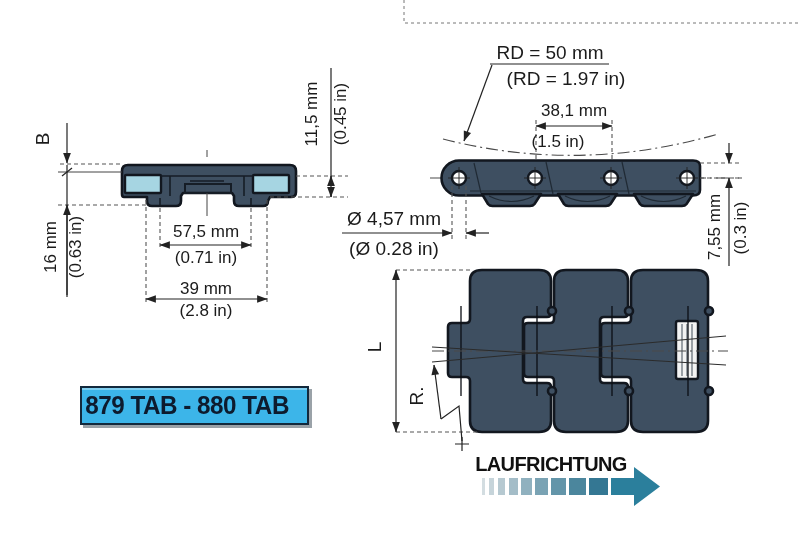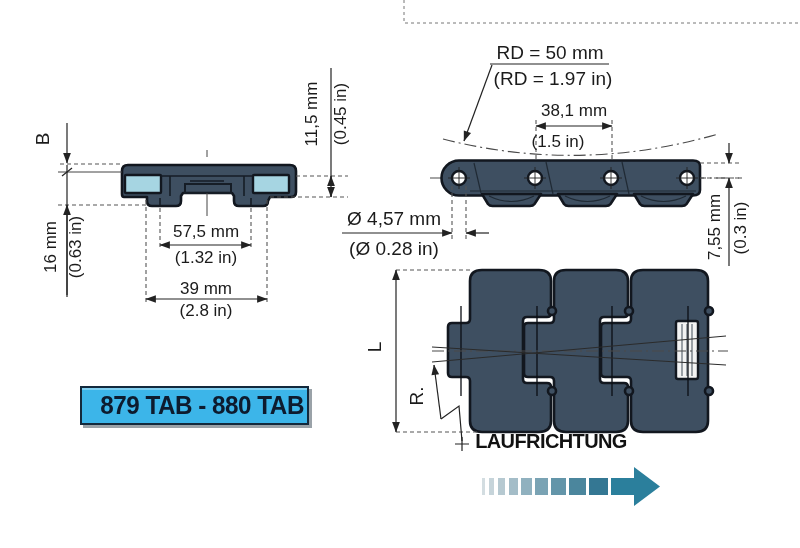--- a/index.html
+++ b/index.html
@@ -26,21 +26,21 @@
   
   .lbl{position:absolute;transform:translate(-50%,-50%);font-size:17px;line-height:1;
        color:#1b1b1b;white-space:nowrap;}
   .rot{transform:translate(-50%,-50%) rotate(-90deg);}
   .big{font-size:19px;}
   .bold{font-weight:700;font-size:20px;letter-spacing:-0.6px;color:#111;}
   
   .badge{position:absolute;left:80px;top:386px;width:229px;height:39px;
          background:var(--badge-bg,#3cb5e9);border:2px solid #13293c;box-sizing:border-box;
          box-shadow:3px 3px 0 #9aa2a8, inset 0 2px 0 rgba(255,255,255,.35);
-         display:flex;align-items:center;justify-content:flex-end;}
+         display:flex;align-items:center;justify-content:flex-start;}
   .badge span{font-weight:700;font-size:25px;color:var(--badge-text,#0d1b2e);
               letter-spacing:-0.5px;transform:scaleX(.97);white-space:nowrap;}
 </style>
 </head>
 <body>
 
 <div class="stage">
 
   <svg width="800" height="548" viewBox="0 0 800 548">
     <defs>
@@ -159,32 +159,32 @@
       <path d="M611,478 L634,478 L634,467 L660,486.5 L634,506 L634,495 L611,495 Z" fill="var(--teal,#2b7f9c)"></path>
     </g>
   </svg>
 
   <div class="lbl rot big" style="left:42px;top:139px">B</div>
   <div class="lbl rot" style="left:50px;top:247px">16 mm</div>
   <div class="lbl rot" style="left:75px;top:247px">(0.63 in)</div>
   <div class="lbl rot" style="left:311px;top:114px">11,5 mm</div>
   <div class="lbl rot" style="left:340px;top:114px">(0.45 in)</div>
   <div class="lbl" style="left:206px;top:231px">57,5 mm</div>
-  <div class="lbl" style="left:206px;top:257px">(1.32 in)</div>
+  <div class="lbl" style="left:206px;top:257px">(0.71 in)</div>
   <div class="lbl" style="left:206px;top:288px">39 mm</div>
   <div class="lbl" style="left:206px;top:310px">(2.8 in)</div>
   <div class="lbl big" style="left:550px;top:52px">RD = 50 mm</div>
-  <div class="lbl big" style="left:553px;top:78px">(RD = 1.97 in)</div>
+  <div class="lbl big" style="left:566px;top:78px">(RD = 1.97 in)</div>
   <div class="lbl" style="left:574px;top:110px">38,1 mm</div>
   <div class="lbl" style="left:558px;top:141px">(1.5 in)</div>
   <div class="lbl big" style="left:394px;top:218px">Ø 4,57 mm</div>
   <div class="lbl big" style="left:394px;top:248px">(Ø 0.28 in)</div>
   <div class="lbl rot" style="left:714px;top:227px">7,55 mm</div>
   <div class="lbl rot" style="left:740px;top:228px">(0.3 in)</div>
   <div class="lbl rot big" style="left:374px;top:347px">L</div>
   <div class="lbl rot big" style="left:416px;top:396px">R.</div>
-  <div class="lbl bold" style="left:551px;top:441px">LAUFRICHTUNG</div>
+  <div class="lbl bold" style="left:551px;top:464px">LAUFRICHTUNG</div>
 
   <div class="badge">
     <span>879 TAB - 880 TAB</span>
   </div>
 
 </div>
 
 </body></html>

